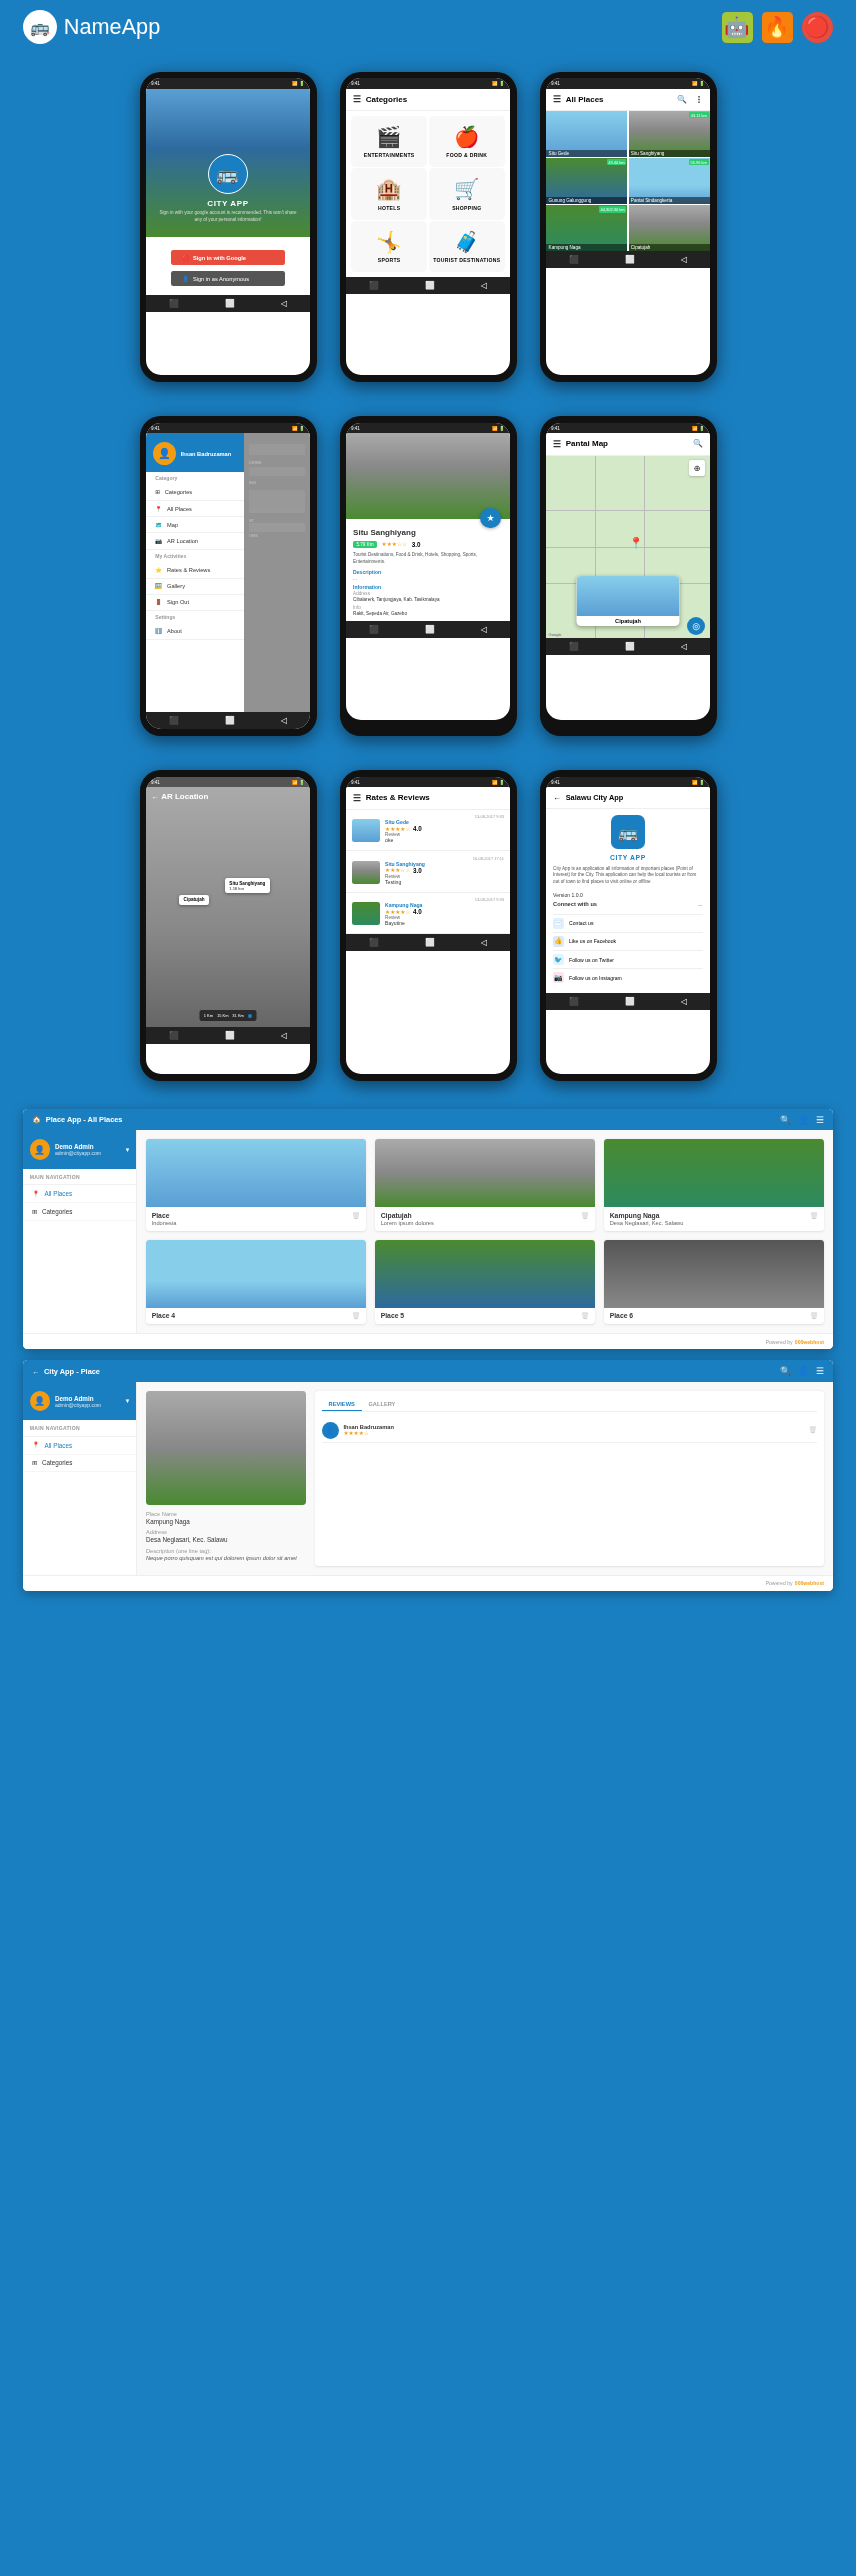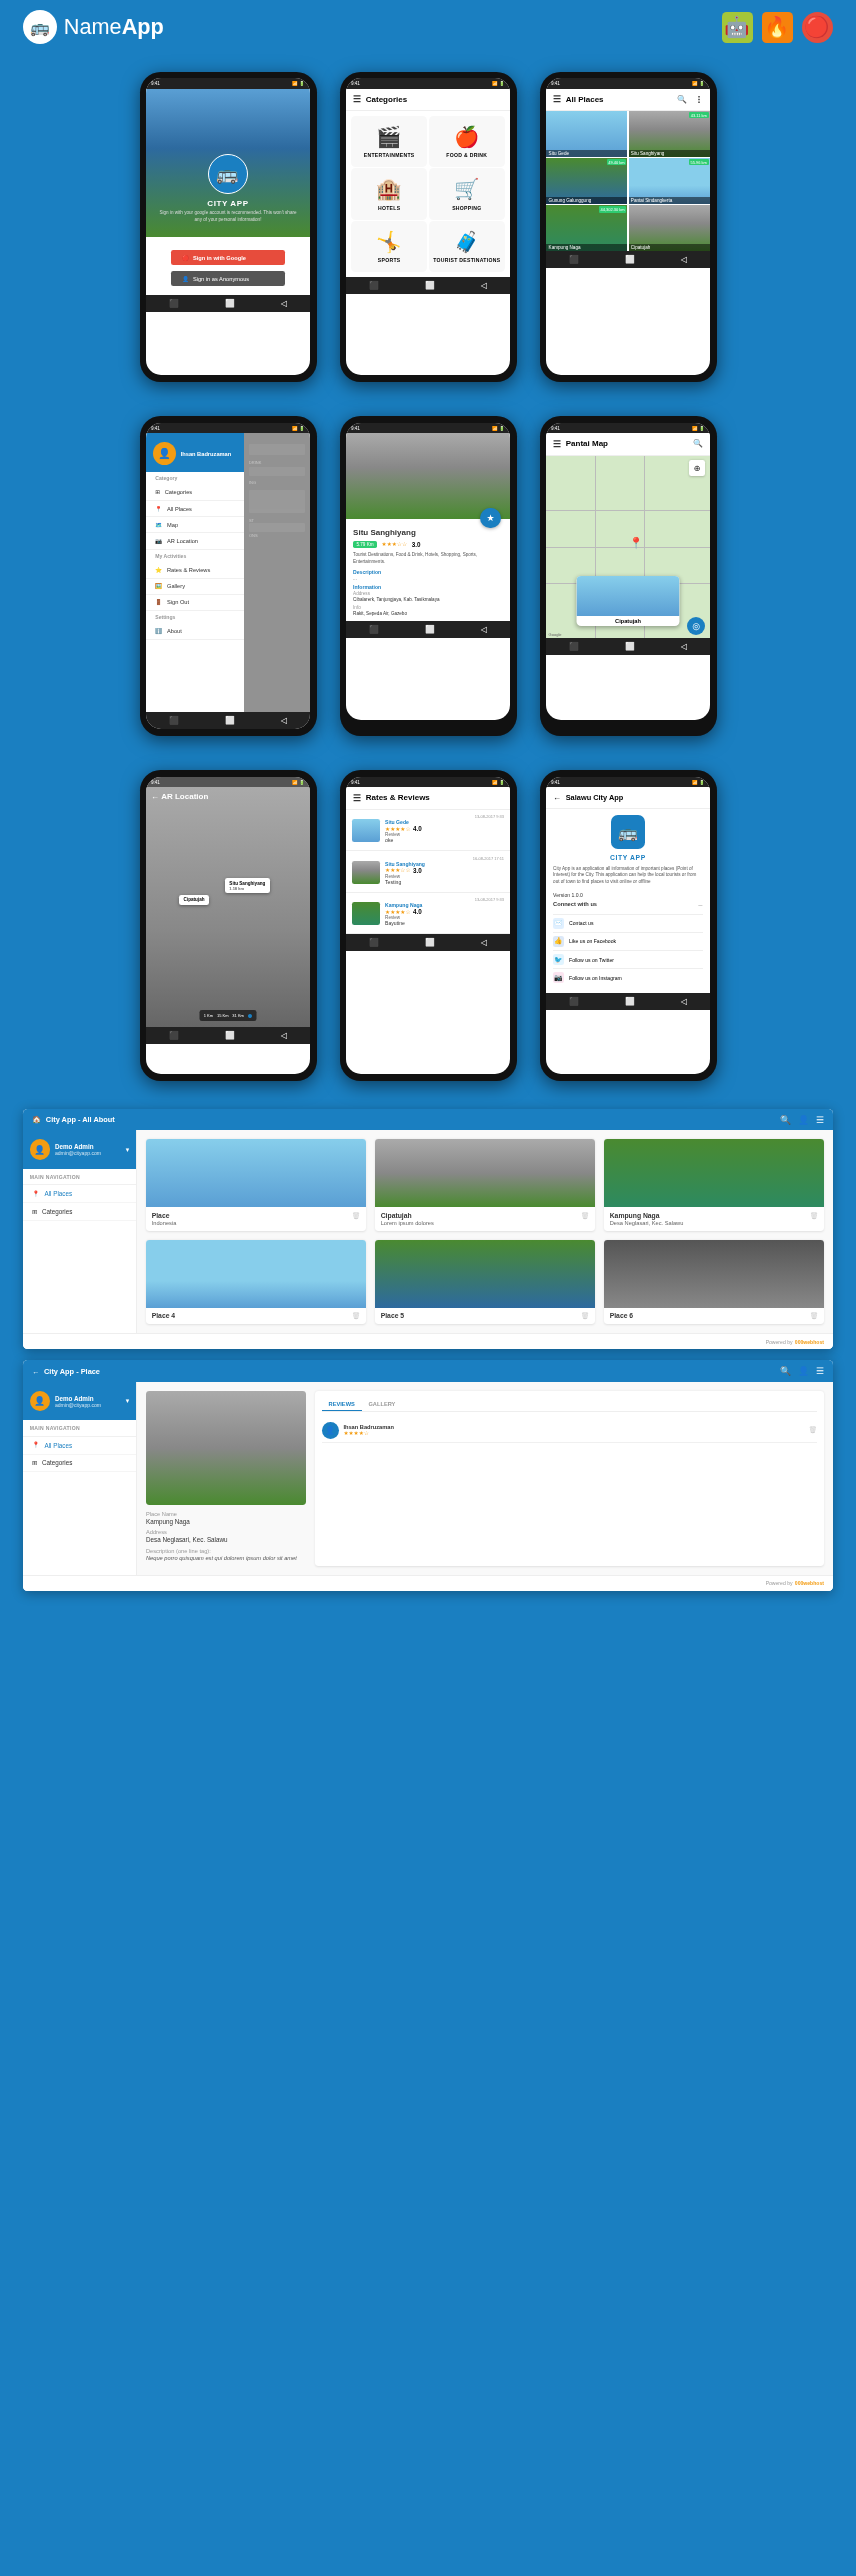--- a/index.html
+++ b/index.html
@@ -731,21 +731,21 @@
   </style>
 </head>
 <body>
 
 <div class="header">
   <div class="header-logo">
     <div class="logo-circle">
       <span>🚌</span>
     </div>
     <div class="header-title">
-      <span>Name</span><span style="font-weight:700">App</span>
+      <span>Name</span><span style="font-weight:400">App</span>
     </div>
   </div>
   <div class="header-icons">
     <div class="tech-icon" style="background:#a4c639; font-size:20.5px">🤖</div>
     <div class="tech-icon" style="background:#f6820c; font-size:20.5px">🔥</div>
     <div class="tech-icon" style="background:#e74c3c; font-size:20.5px; border-radius:50%">🔴</div>
   </div>
 </div>
 
 <div class="phone-row">
@@ -1172,21 +1172,21 @@
         <span>◁</span>
       </div>
     </div>
   </div>
 </div>
 
 <div class="web-panel">
   <div class="web-header">
     <div class="web-header-left">
       <span>🏠</span>
-      <span>City App - All About</span>
+      <span>Place App - All Places</span>
     </div>
     <div class="web-header-icons">
       <span>🔍</span>
       <span>👤</span>
       <span>☰</span>
     </div>
   </div>
   <div class="web-body">
     <div class="web-sidebar">
       <div class="web-sidebar-user">

